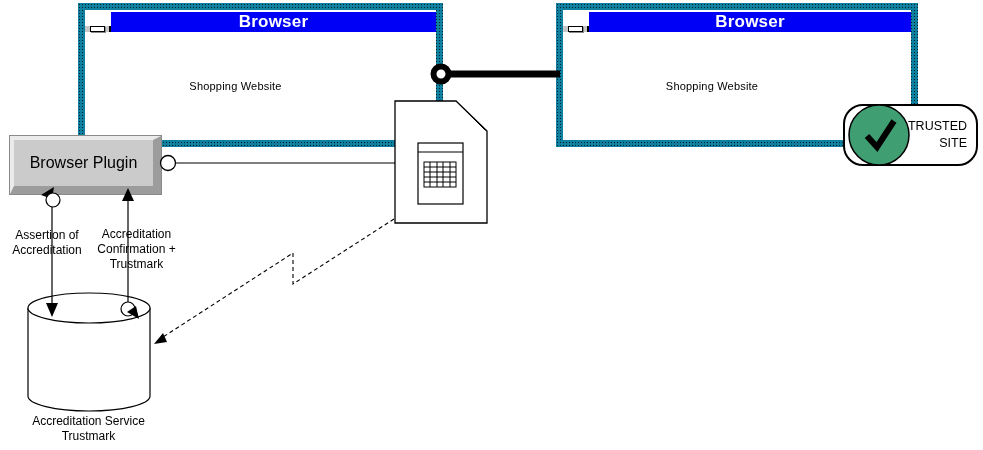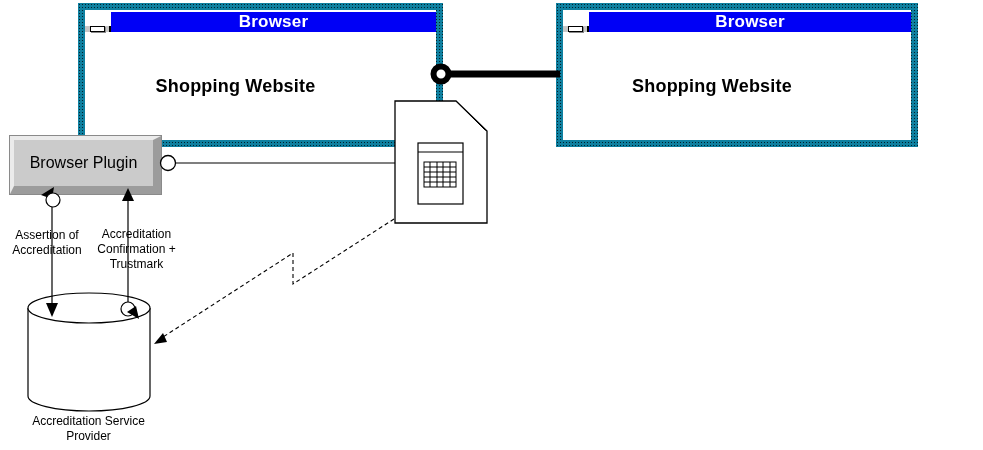--- a/index.html
+++ b/index.html
@@ -23,21 +23,21 @@
     width:26px; background:#c8c8c8; border-right:2px solid #000;
     display:flex; align-items:center; justify-content:center;
   }
   .sysbox-dash { width:15px; height:6px; background:#fff; border:1px solid #000; box-shadow:1px 1px 0 #8a8a8a; }
   .titlebar-title {
     flex:1; background:#0000f6; color:#fff; font-weight:bold; font-size:17px;
     display:flex; align-items:center; justify-content:center; letter-spacing:0.2px;
   }
   .browser-content {
     flex:1; display:flex; align-items:center; justify-content:center;
-    font-weight:bold; font-size:18px; padding-right:50px; letter-spacing:0.2px;
+    font-weight:normal; font-size:11px; padding-right:50px; letter-spacing:0.2px;
   }
   
   .plugin {
     position:absolute; z-index:2; left:10px; top:136px; width:151px; height:58px;
     background:#cbcbcb;
     border-top:4px solid #ebebeb; border-left:4px solid #ebebeb;
     border-right:8px solid #9c9c9c; border-bottom:8px solid #9c9c9c;
     outline:1px solid #8a8a8a;
     display:flex; align-items:center; justify-content:center; font-size:16px;
   }
@@ -87,20 +87,28 @@
         <div class="titlebar-title">Browser</div>
       </div>
       <div class="browser-content">Shopping Website</div>
     </div>
   </div>
 
   <div class="plugin">
     <span>Browser Plugin</span>
   </div>
 
+  <div class="badge">
+    <svg class="badge-svg" width="135" height="62" viewBox="0 0 135 62">
+      <circle cx="34" cy="29" r="30" fill="#3f9e72" stroke="#000" stroke-width="1.5"></circle>
+      <polyline points="22,30 32,41 49,15" fill="none" stroke="#000" stroke-width="6"></polyline>
+    </svg>
+    <div class="badge-text">TRUSTED
+SITE</div>
+  </div>
 
   <svg class="overlay" width="983" height="450" viewBox="0 0 983 450">
 
     <line x1="446" y1="74" x2="560" y2="74" stroke="#000" stroke-width="7"></line>
     <circle cx="441" cy="74" r="7.5" fill="#fff" stroke="#000" stroke-width="6"></circle>
 
     <line x1="176" y1="163" x2="395" y2="163" stroke="#000" stroke-width="1.2"></line>
     <circle cx="168" cy="163" r="7.5" fill="#fff" stroke="#000" stroke-width="1.3"></circle>
 
     <path d="M28,308 L28,396 A61,15 0 0 0 150,396 L150,308" fill="#fff" stroke="#000" stroke-width="1.2"></path>
@@ -135,15 +143,15 @@
     <path d="M394,219 L293,284 L293,253 L163,337" fill="none" stroke="#000" stroke-width="1.1" stroke-dasharray="4 3"></path>
     <polygon points="154,344 167,342 163,333" fill="#000"></polygon>
   </svg>
 
   <div class="lbl assertion">Assertion of
 Accreditation</div>
   <div class="lbl confirm">Accreditation
 Confirmation +
 Trustmark</div>
   <div class="lbl provider">Accreditation Service
-Provider</div>
+Trustmark</div>
 
 </div>
 
 </body></html>

